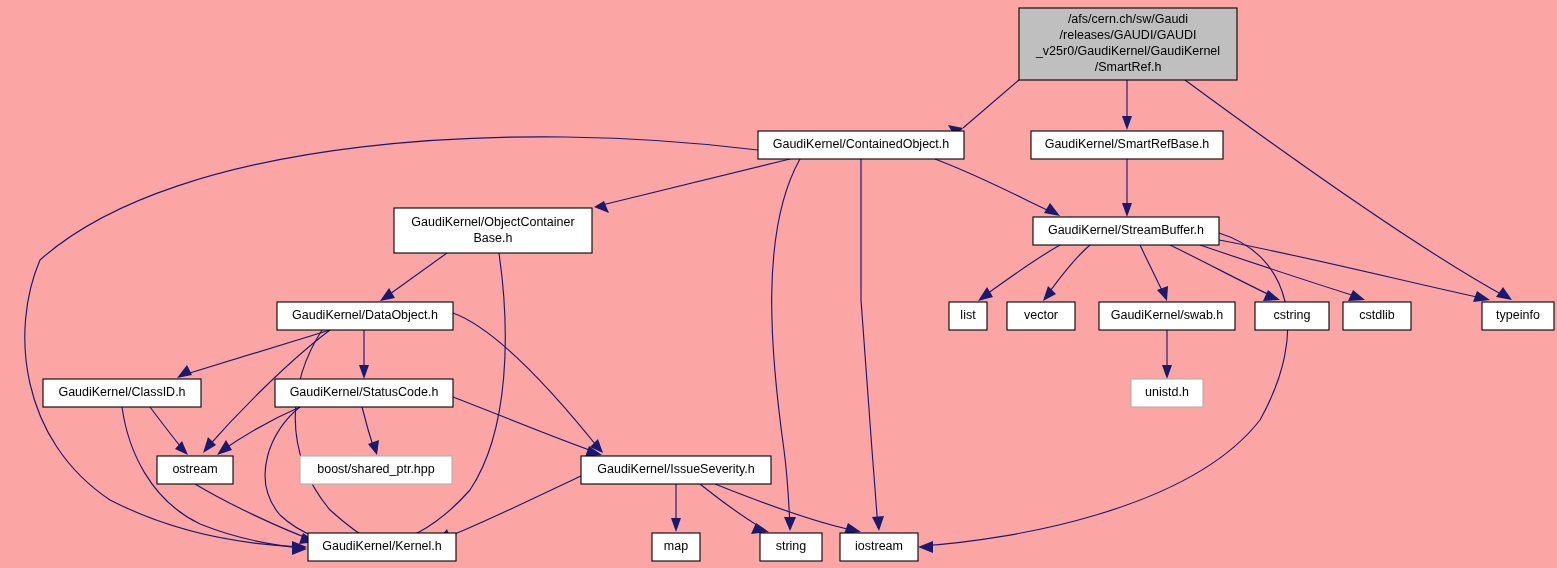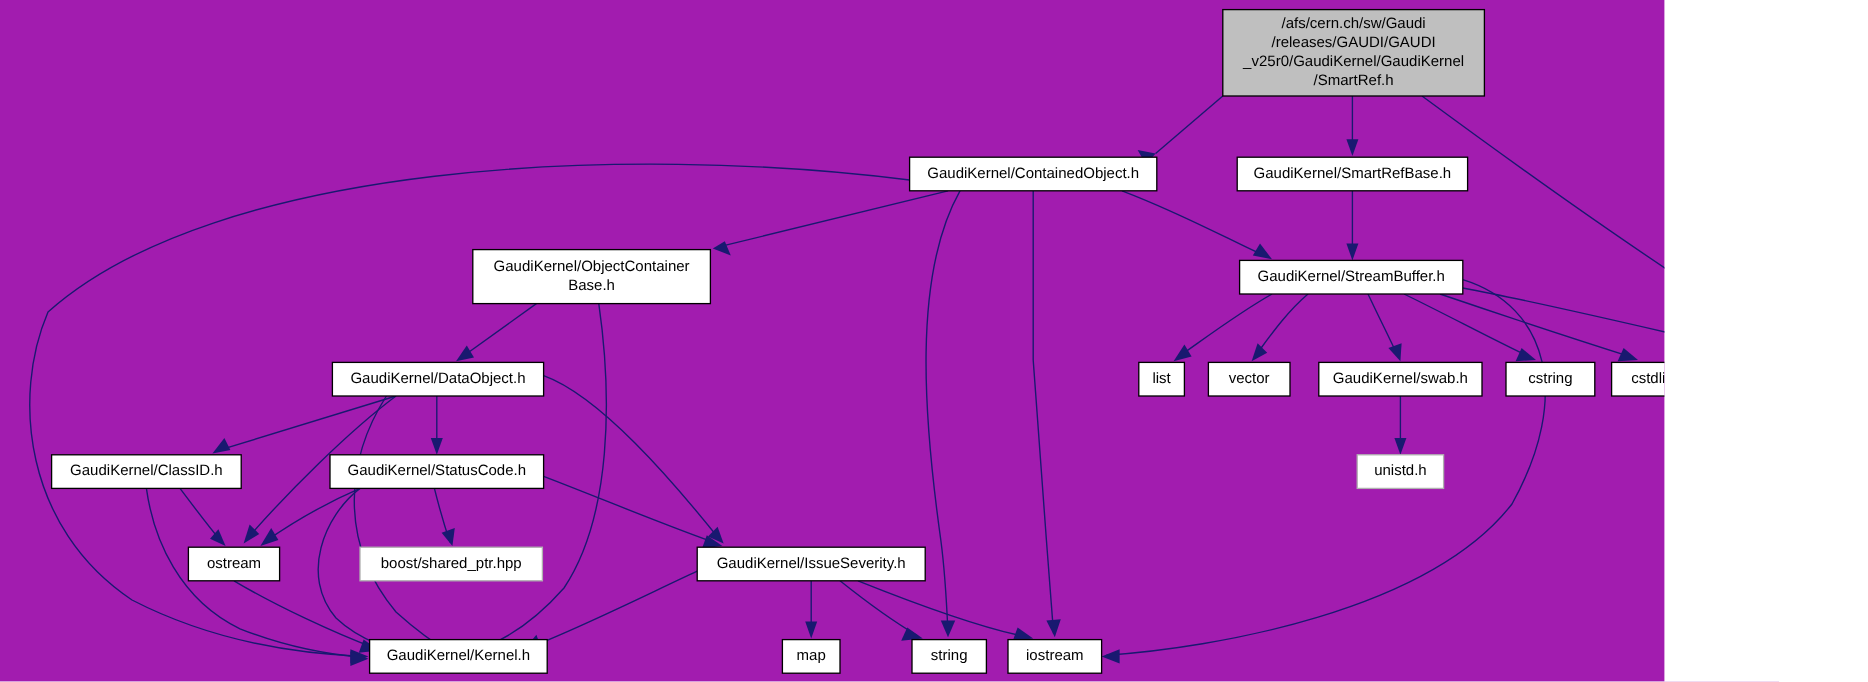--- a/index.html
+++ b/index.html
@@ -2,23 +2,23 @@
 <html><head>
 <meta charset="utf-8">
 <style>
   html, body {
     margin: 0;
     padding: 0;
     background: #ffffff;
   }
   #graph-root {
     position: relative;
-    width: 1387px;
+    width: 1557px;
     height: 568px;
-    background: #a21caf;
+    background: #fca5a5;
     font-family: "Liberation Sans", sans-serif;
     overflow: hidden;
   }
   svg.graph-canvas {
     position: absolute;
     top: 0;
     left: 0;
     width: 1557px;
     height: 568px;
   }

